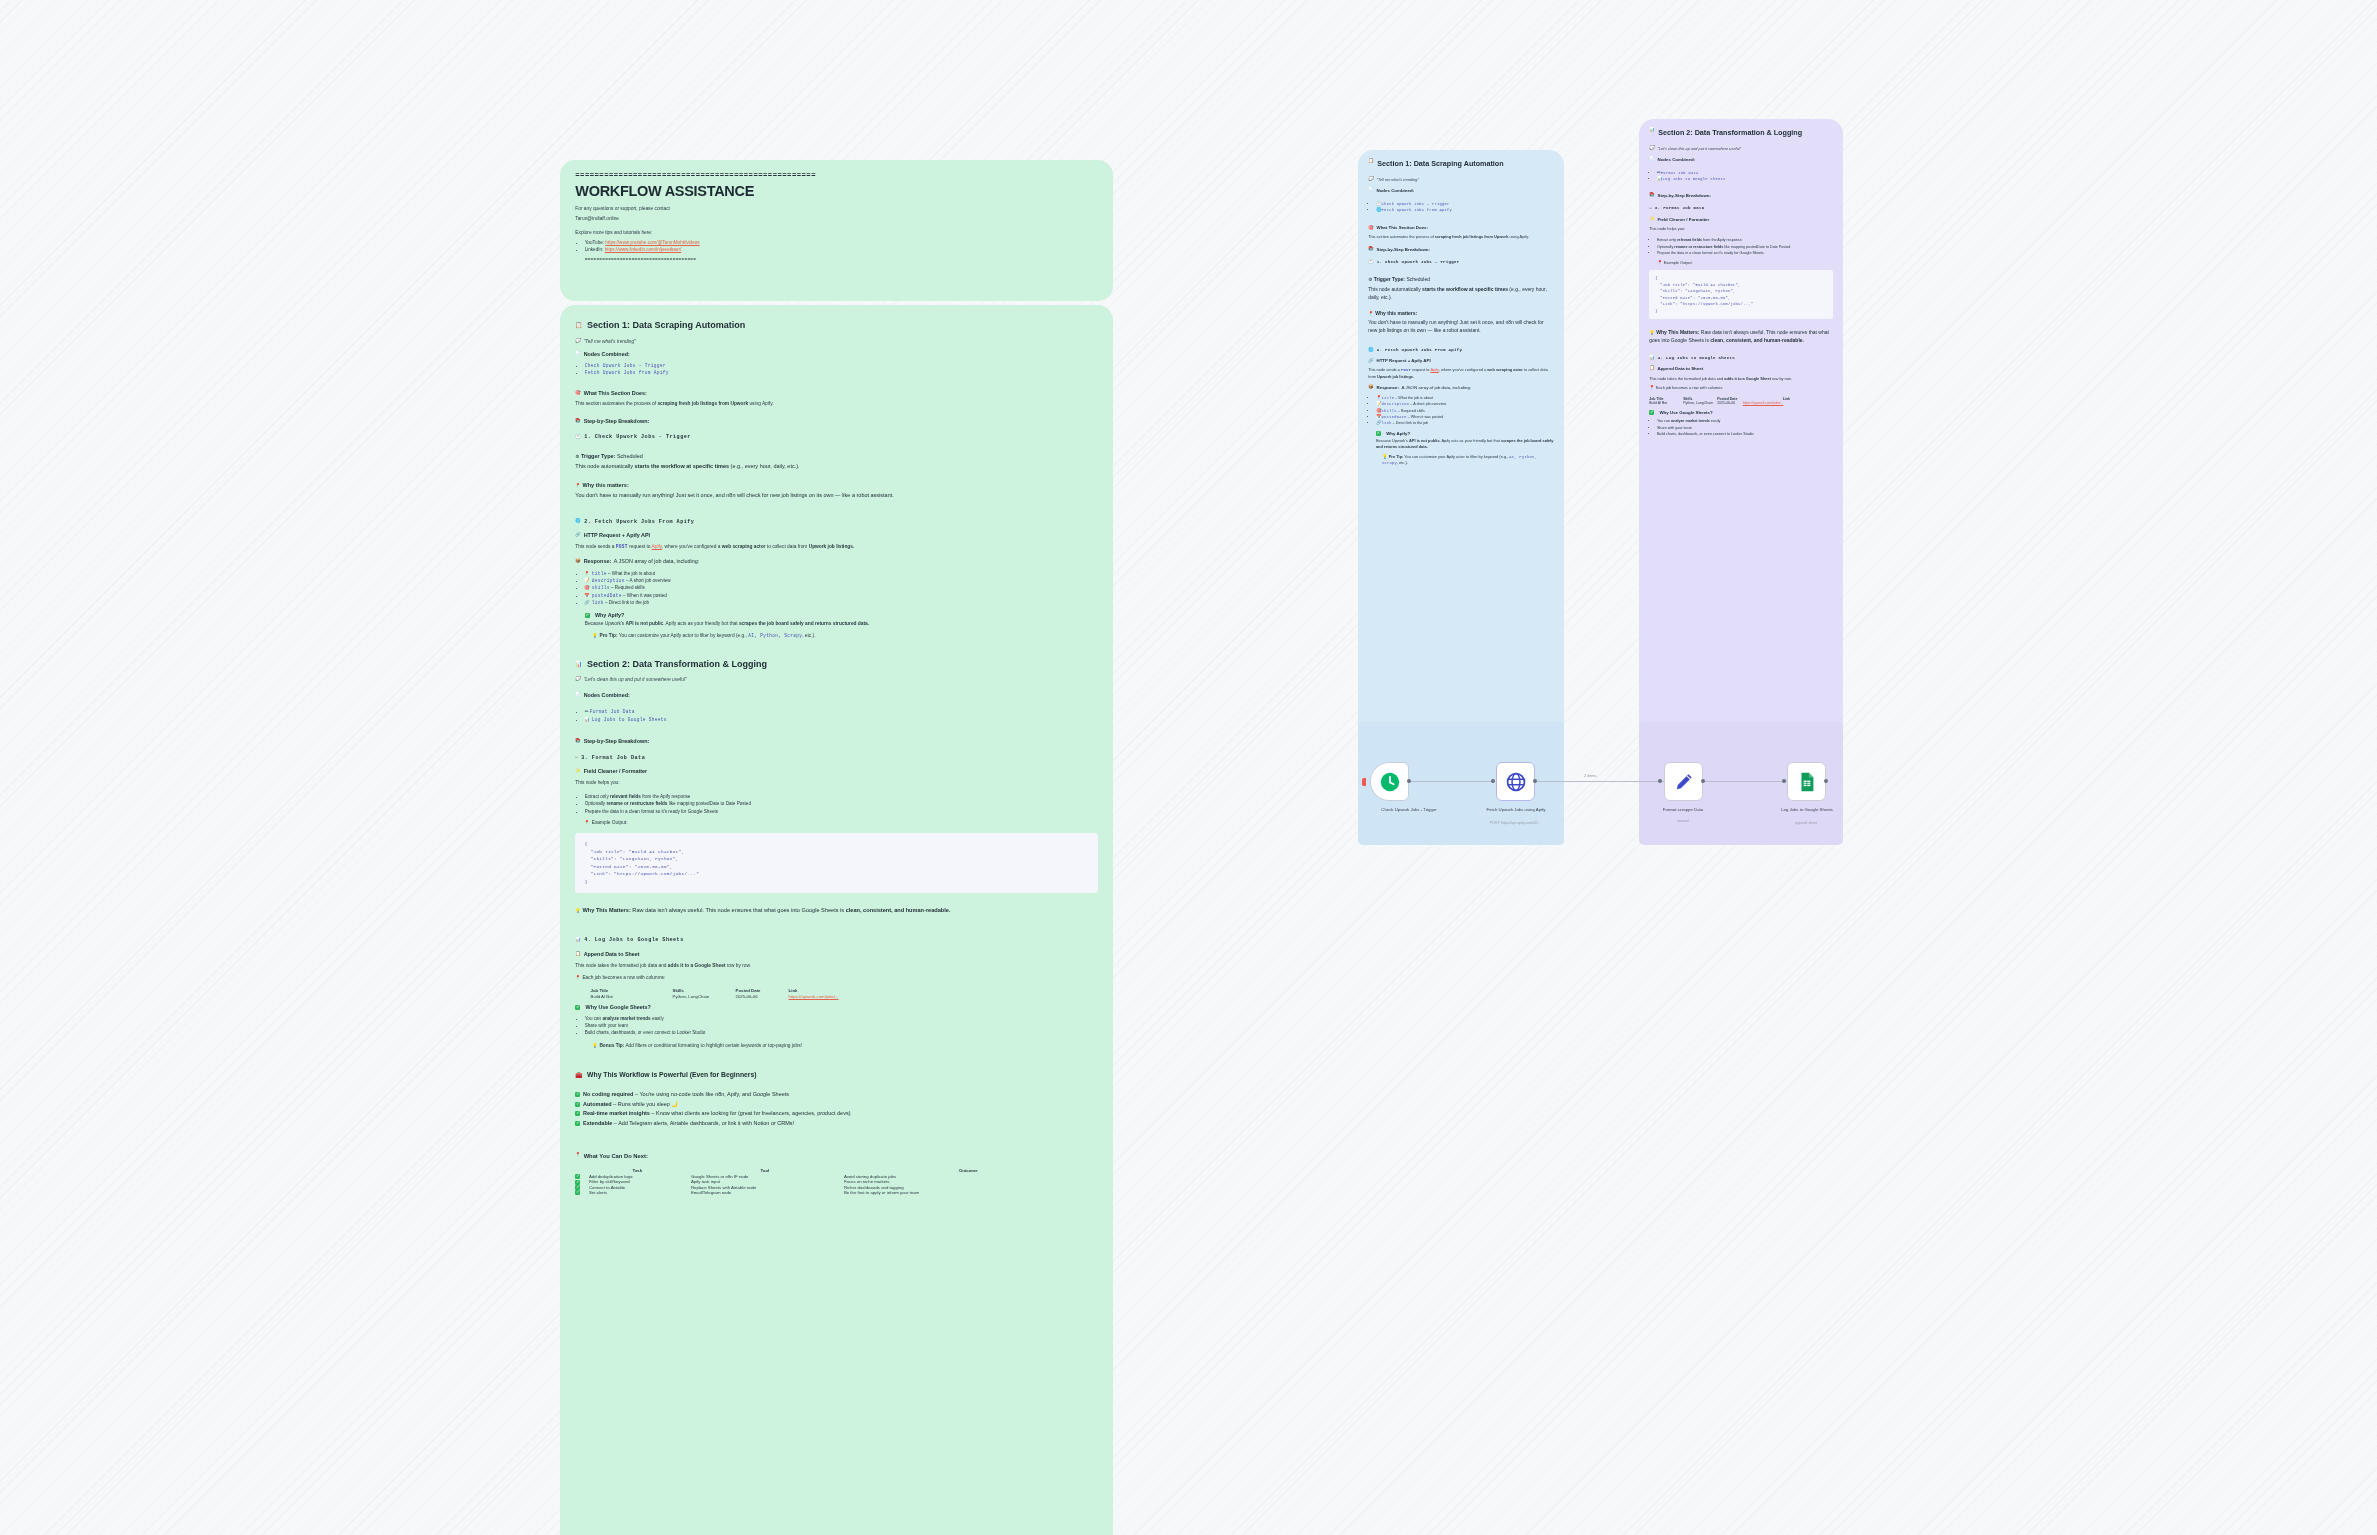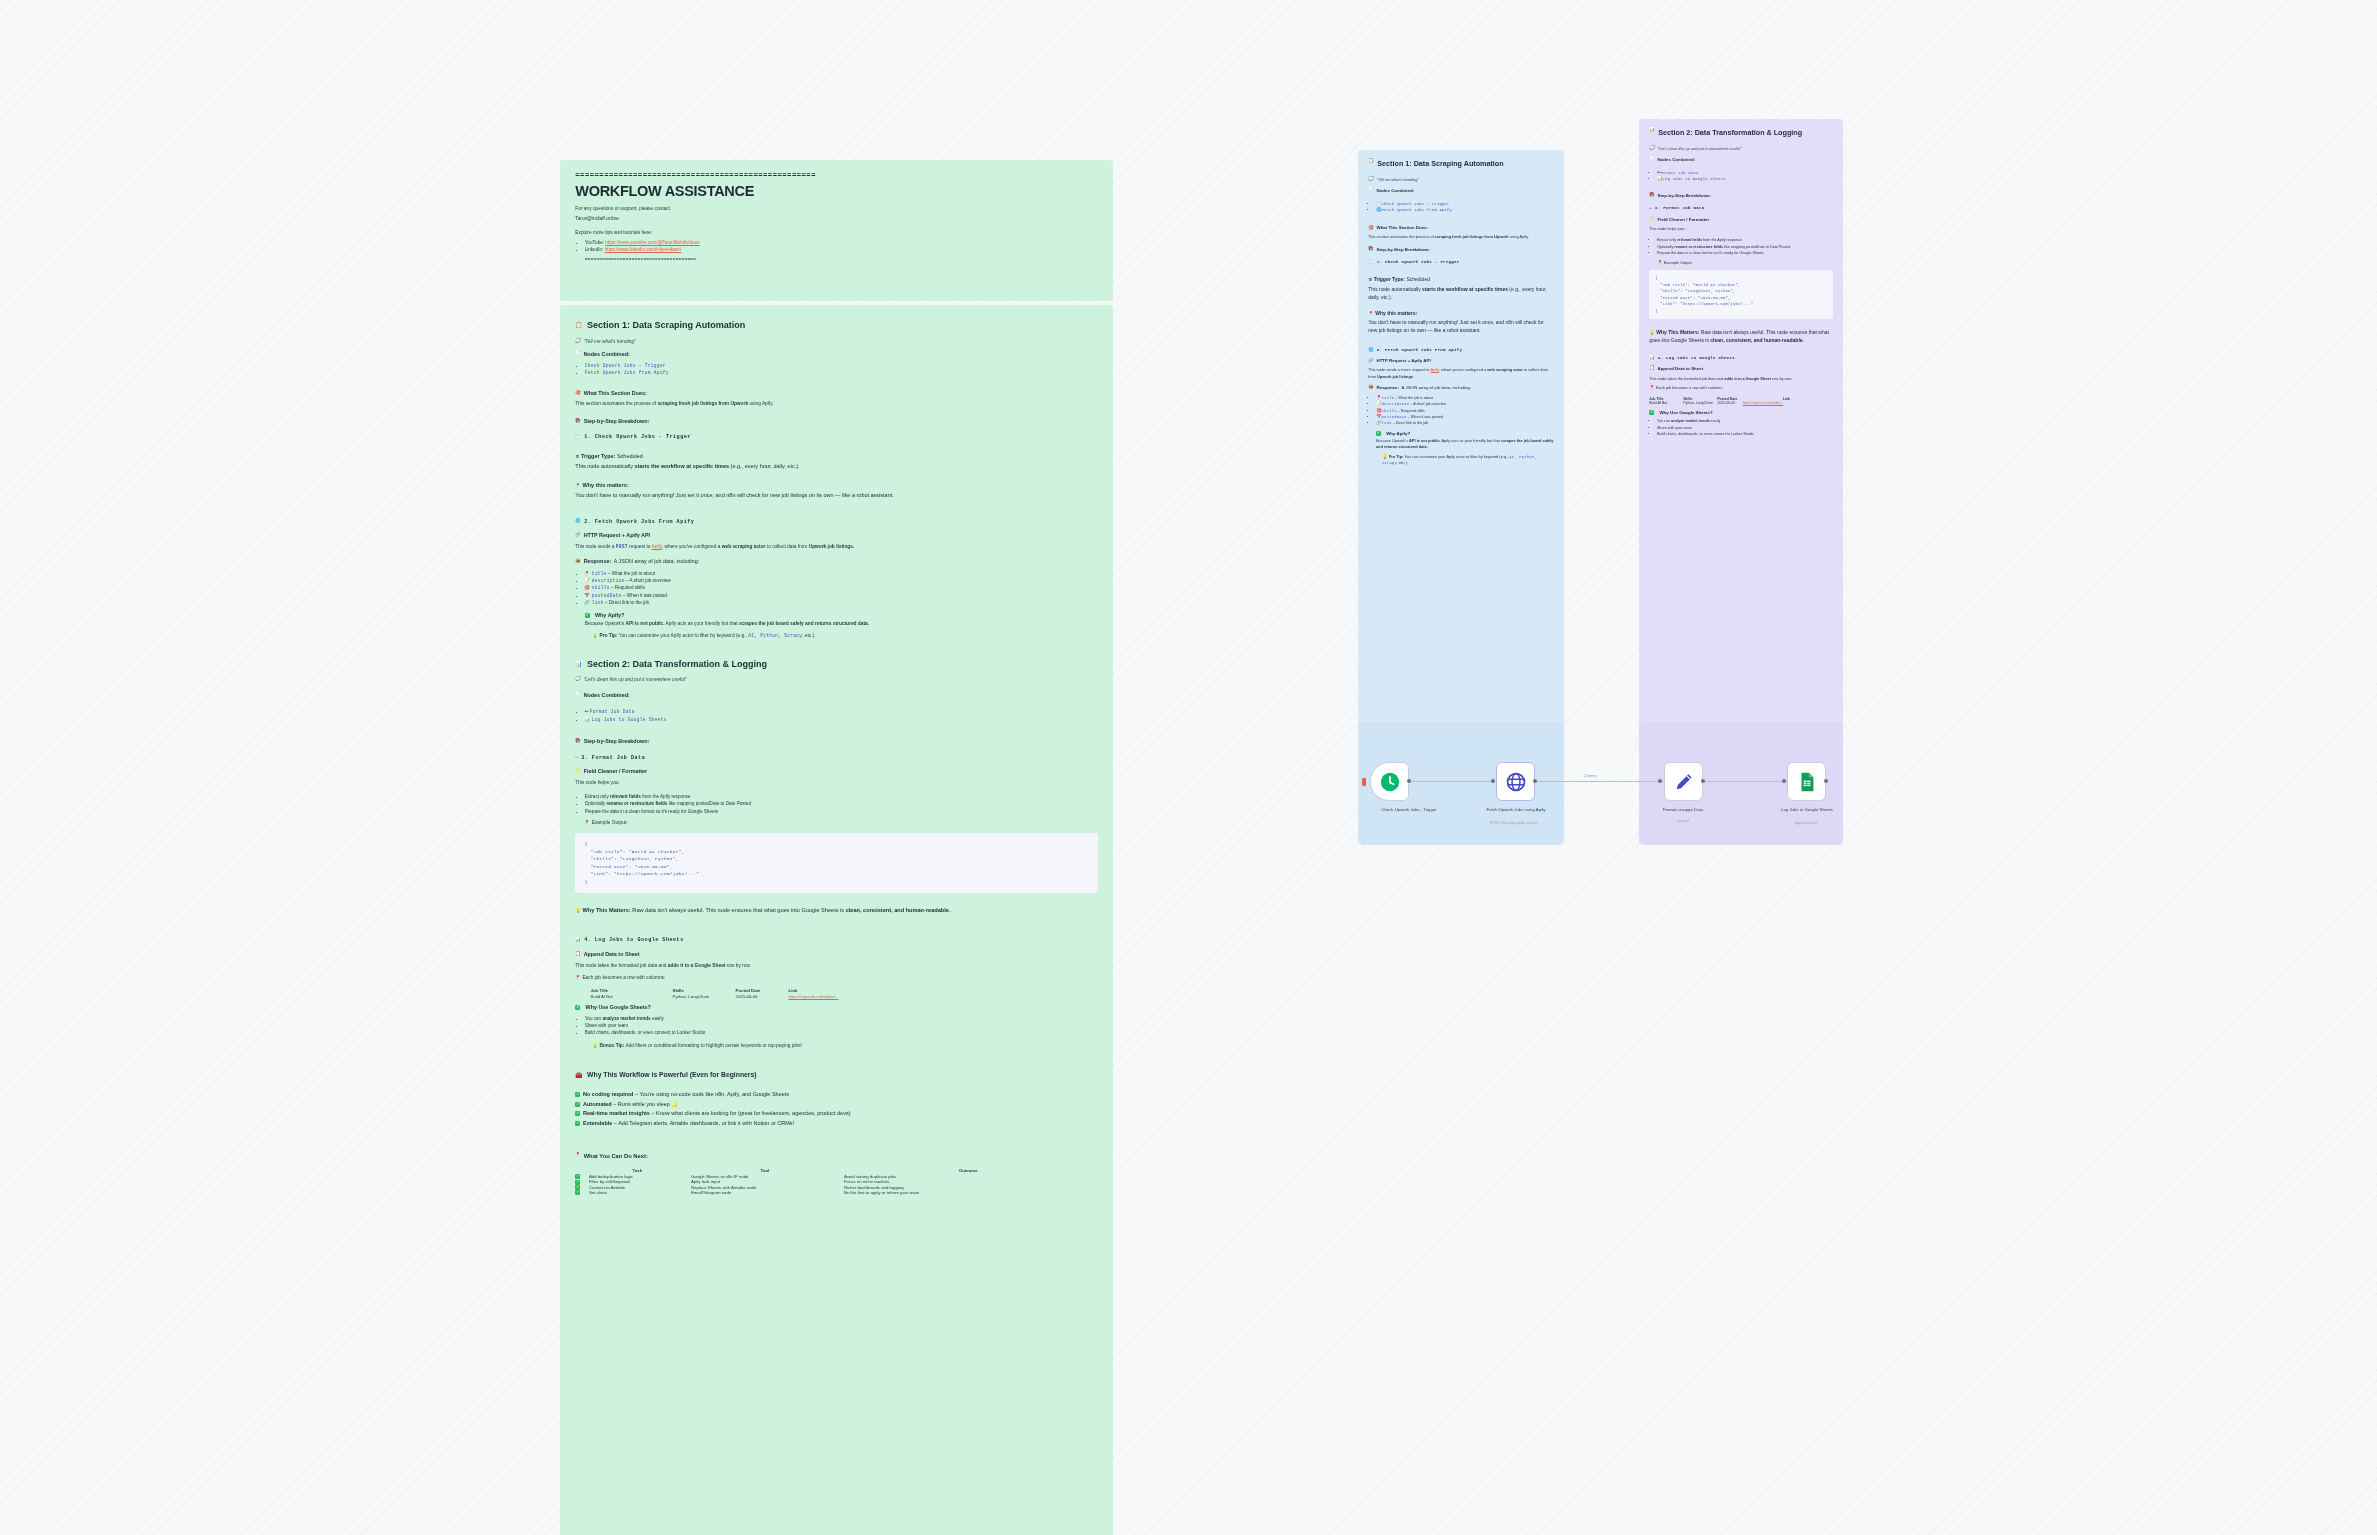--- a/index.html
+++ b/index.html
@@ -14,21 +14,21 @@
   
   #canvas {
     position:absolute; inset:0;
     background-color:#f7f8fa;
     background-image:repeating-linear-gradient(135deg,
       rgba(0,0,0,0.025) 0px, rgba(0,0,0,0.025) 0.9px,
       transparent 0.9px, transparent 7.7px);
   }
 
   
-  .sticky { position:absolute; border-radius:3px; }
+  .sticky { position:absolute; border-radius:15px; }
   .green { background:#cdf2dd; }
   .blue  { background:#d6e9f7; }
   .purple{ background:#e2defa; }
 
   #note-header { left:560px; top:160px; width:553px; height:141px; padding:12px 15.3px; }
   #note-main   { left:560px; top:305px; width:553px; height:1242px; padding:10.2px 15.3px; }
 
   .eqline { font-family:"Liberation Mono", monospace; font-size:7.2px; letter-spacing:0.5px;
             color:#24303a; font-weight:700; line-height:1.1; white-space:nowrap; overflow:hidden; }
   .eqline.small { font-size:4.4px; letter-spacing:0.3px; }

